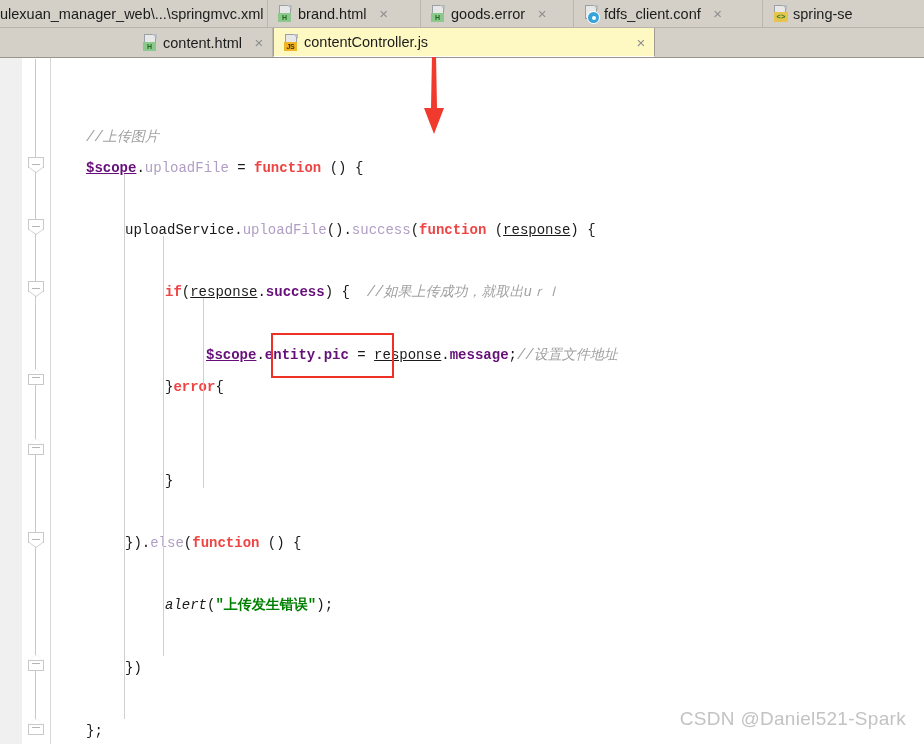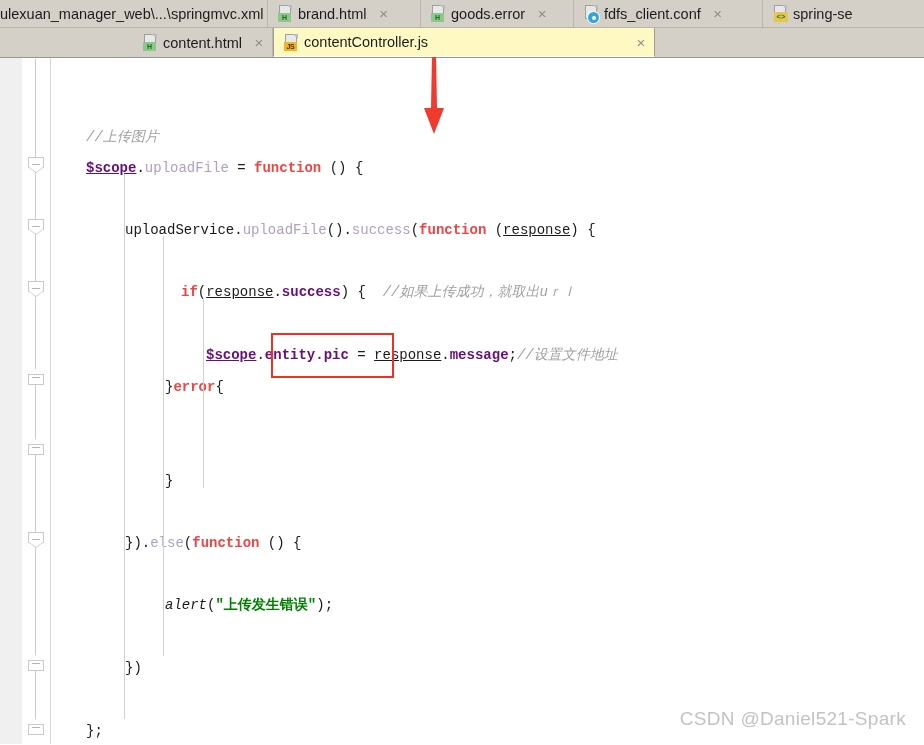--- a/index.html
+++ b/index.html
@@ -397,21 +397,21 @@
       <div class="fold-marker up" style="top: 661px;">
         <div class="body"></div>
         <div class="tip"></div>
         <div class="dash"></div>
       </div>
     </div>
   <div class="code" id="codearea">
       <div class="line" style="top: 69px; left: 35px;"><span class="t-comment">//上传图片</span></div>
       <div class="line" style="top: 100px; left: 35px;"><span class="t-global">$scope</span><span class="t-plain">.</span><span class="t-func">uploadFile</span><span class="t-plain"> = </span><span class="t-keyword">function</span><span class="t-plain"> () {</span></div>
       <div class="line" style="top: 162px; left: 74px;"><span class="t-plain">uploadService</span><span class="t-plain">.</span><span class="t-func">uploadFile</span><span class="t-plain">().</span><span class="t-func">success</span><span class="t-plain">(</span><span class="t-keyword">function</span><span class="t-plain"> (</span><span class="t-var">response</span><span class="t-plain">) {</span></div>
-      <div class="line" style="top: 224px; left: 130px;"><span class="t-keyword">if</span><span class="t-plain">(</span><span class="t-var">response</span><span class="t-plain">.</span><span class="t-field">success</span><span class="t-plain">) {  </span><span class="t-comment">//如果上传成功，就取出uｒｌ</span></div>
+      <div class="line" style="top: 224px; left: 114px;"><span class="t-keyword">if</span><span class="t-plain">(</span><span class="t-var">response</span><span class="t-plain">.</span><span class="t-field">success</span><span class="t-plain">) {  </span><span class="t-comment">//如果上传成功，就取出uｒｌ</span></div>
       <div class="line" style="top: 287px; left: 155px;"><span class="t-global">$scope</span><span class="t-plain">.</span><span class="t-field">entity</span><span class="t-field">.</span><span class="t-field">pic</span><span class="t-plain"> = </span><span class="t-var">response</span><span class="t-plain">.</span><span class="t-field">message</span><span class="t-plain">;</span><span class="t-comment">//设置文件地址</span></div>
       <div class="line" style="top: 319px; left: 114px;"><span class="t-plain">}</span><span class="t-keyword">error</span><span class="t-plain">{</span></div>
       <div class="line" style="top: 413px; left: 114px;"><span class="t-plain">}</span></div>
       <div class="line" style="top: 475px; left: 74px;"><span class="t-plain">}).</span><span class="t-func">else</span><span class="t-plain">(</span><span class="t-keyword">function</span><span class="t-plain"> () {</span></div>
       <div class="line" style="top: 537px; left: 114px;"><span class="t-italic">alert</span><span class="t-plain">(</span><span class="t-string">"上传发生错误"</span><span class="t-plain">);</span></div>
       <div class="line" style="top: 600px; left: 74px;"><span class="t-plain">})</span></div>
       <div class="line" style="top: 663px; left: 35px;"><span class="t-plain">};</span></div>
       <div class="indent-guide" style="left: 73px; top: 116px; height: 545px;"></div>
       <div class="indent-guide" style="left: 112px; top: 178px; height: 420px;"></div>
       <div class="indent-guide" style="left: 152px; top: 240px; height: 95px;"></div>

